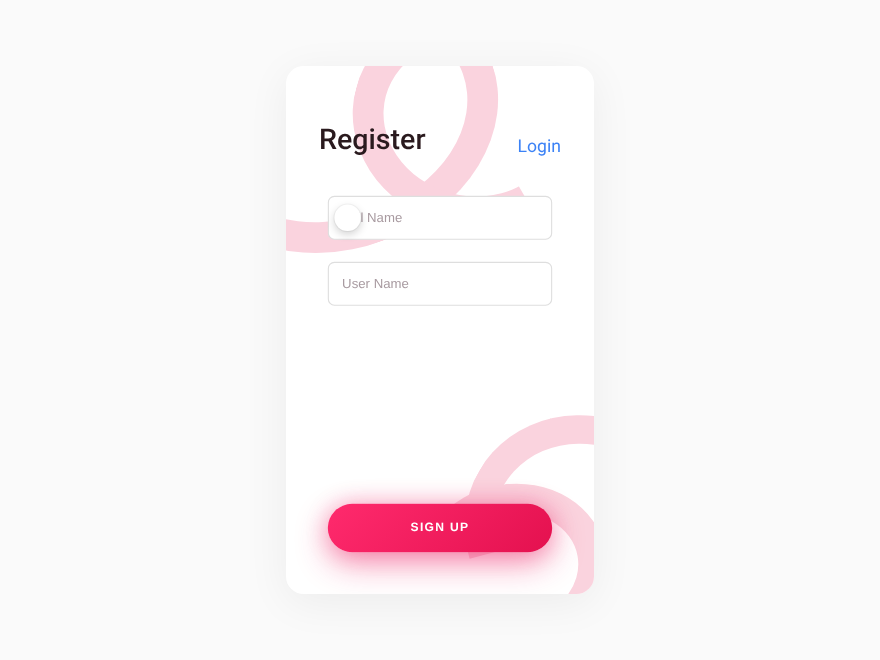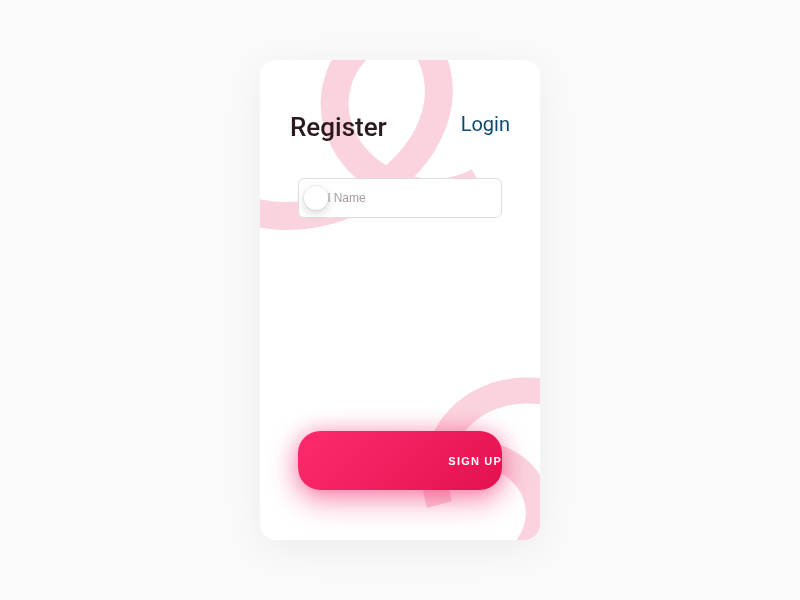--- a/index.html
+++ b/index.html
@@ -103,36 +103,36 @@
       position: relative;
       z-index: 2;
       padding: 52px 30px 30px 30px;
       height: 100%;
       display: flex;
       flex-direction: column;
     }
     
     .tabs {
       display: flex;
-      align-items: flex-start;
+      align-items: flex-end;
       justify-content: space-between;
       margin-bottom: 36px;
     }
     
     .tab-register {
       font-size: 26px;
       font-weight: 500;
       color: #2a1a1e;
       cursor: pointer;
     }
     
     .tab-login {
-      font-size: 20px;
+      font-size: 16px;
       font-weight: 400;
-      color: #0c4a6e;
+      color: #3b82f6;
       cursor: pointer;
     }
     
     .form {
       flex: 1;
       display: flex;
       flex-direction: column;
       gap: 20px;
       padding: 0 8px;
     }
@@ -166,33 +166,32 @@
       width: 24px;
       height: 24px;
       border-radius: 50%;
       background: #ffffff;
       box-shadow: 0 3px 8px rgba(0,0,0,0.18), 0 0 0 1px rgba(0,0,0,0.04);
       pointer-events: none;
     }
     
     .signup-button {
       margin-top: auto;
-      margin-bottom: 20px;
+      margin-bottom: 8px;
       width: 100%;
-      height: 59px;
+      height: 44px;
       border: none;
       border-radius: 22px;
       background: linear-gradient(135deg, #ff2a6d, #e4114f);
       color: #fff;
       font-size: 11px;
       font-weight: 600;
       letter-spacing: 1.2px;
       cursor: pointer;
       box-shadow: 0 10px 30px rgba(237, 17, 90, 0.45), 0 0 20px rgba(237, 17, 90, 0.25);
-      text-align: right;
     }
   </style>
 </head>
 <body>
 
 <div class="card">
   <div class="swirl-top"></div>
   <div class="swirl-bottom"></div>
 
   <div class="content">
@@ -200,18 +199,19 @@
       <div class="tab-register">Register</div>
       <div class="tab-login">Login</div>
     </div>
 
     <div class="form">
       <div class="input-wrapper-focus">
         <input type="text" class="input-field" placeholder="Full Name" style="">
         <div class="focus-ring"></div>
       </div>
 
+      <input type="text" class="input-field" placeholder="User Name" style="">
 
 
       <button class="signup-button">SIGN UP</button>
     </div>
   </div>
 </div>
 
 </body></html>

